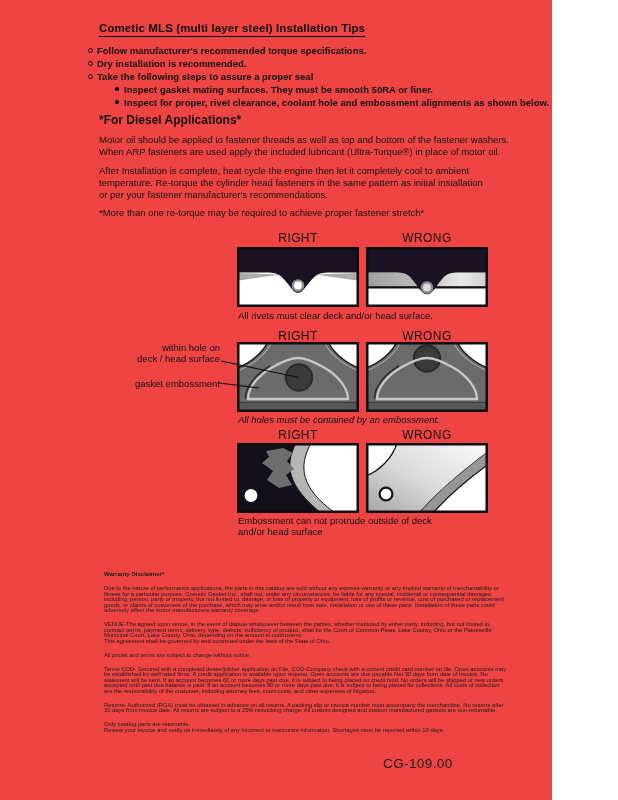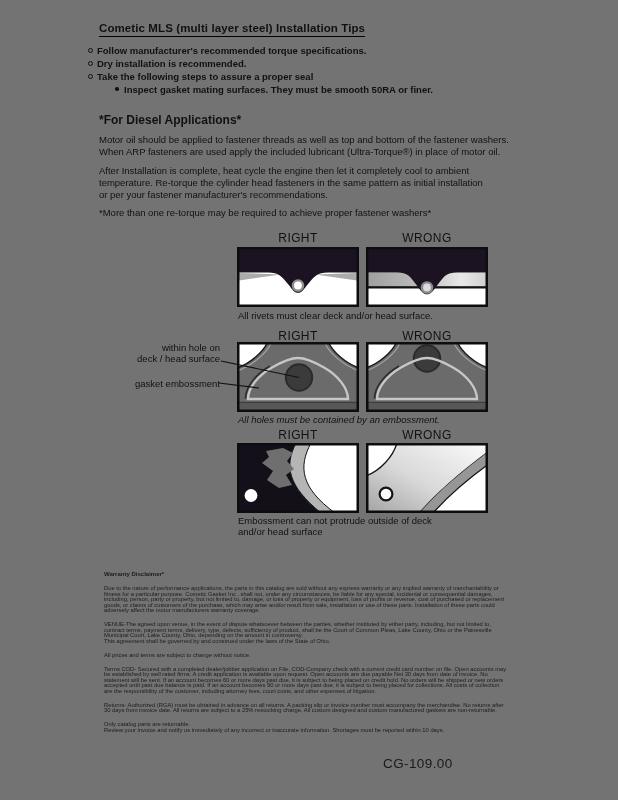--- a/index.html
+++ b/index.html
@@ -1,17 +1,17 @@
 <!DOCTYPE html>
 <html><head>
 <meta charset="utf-8">
 <style>
   html,body{margin:0;padding:0;background:#ffffff;}
   .page{
-    position:relative;width:618px;height:800px;background:#737373;overflow:hidden;
+    position:relative;width:552px;height:800px;background:#ef4444;overflow:hidden;
     font-family:"Liberation Sans","DejaVu Sans",sans-serif;color:#111111;
   }
   .abs{position:absolute;}
   .pre{white-space:pre-line;}
 
   .title{
     left:99px;top:22px;font-size:11.5px;font-weight:bold;
     border-bottom:1.4px solid #000;padding-bottom:1.5px;letter-spacing:0.1px;
   }
 
@@ -70,31 +70,37 @@
       <span class="b-marker">
           <span class="ring"></span>
         </span>
       <span>Take the following steps to assure a proper seal</span>
     </div>
     <div class="tip-row sub">
       <span class="b-marker">
           <span class="dot"></span>
         </span>
       <span>Inspect gasket mating surfaces.  They must be smooth 50RA or finer.</span>
+    </div>
+    <div class="tip-row sub">
+      <span class="b-marker">
+          <span class="dot"></span>
+        </span>
+      <span>Inspect for proper, rivet clearance, coolant hole and embossment alignments as shown below.</span>
     </div>
   </div>
 
   <div class="abs diesel">
     <h3>*For Diesel Applications*</h3>
     <p class="pre">Motor oil should be applied to fastener threads as well as top and bottom of the fastener washers.
 When ARP fasteners are used apply the included lubricant (Ultra-Torque®) in place of motor oil.</p>
     <p class="pre">After Installation is complete, heat cycle the engine then let it completely cool to ambient
 temperature. Re-torque the cylinder head fasteners in the same pattern as initial installation
 or per your fastener manufacturer's recommendations.</p>
-    <p class="pre">*More than one re-torque may be required to achieve proper fastener washers*</p>
+    <p class="pre">*More than one re-torque may be required to achieve proper fastener stretch*</p>
   </div>
 
   <div class="abs fig-label" style="left:237px;top:231px;">RIGHT</div>
   <div class="abs fig-label" style="left:366px;top:231px;">WRONG</div>
 
   <svg class="abs fig-box" style="left:237px;top:247px;" width="122" height="60" viewBox="0 0 122 60">
     <rect width="122" height="60" fill="#ffffff"></rect>
     <polygon points="2,26 44,27.5 2,33.5" fill="#ababab"></polygon>
     <polygon points="120,26 78,27.5 120,33.5" fill="#ababab"></polygon>
     <path d="M0,0 H122 V25.5 H91 C80,25.5 78,29 71.5,36.5 C66.5,42.5 65,45.8 61,45.8 C57,45.8 55.5,42.5 50.5,36.5 C44,29 42,25.5 31,25.5 H0 Z" fill="#1c1322"></path>

